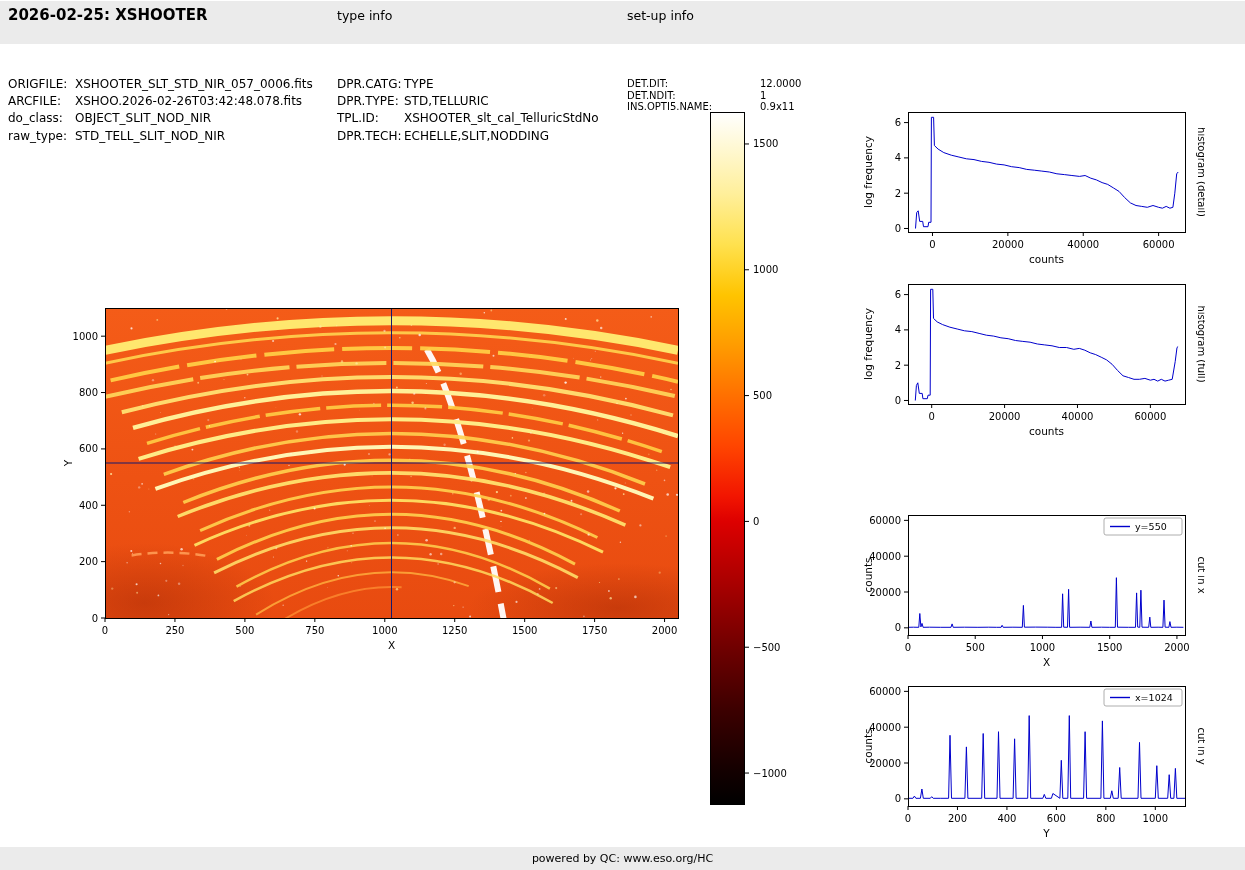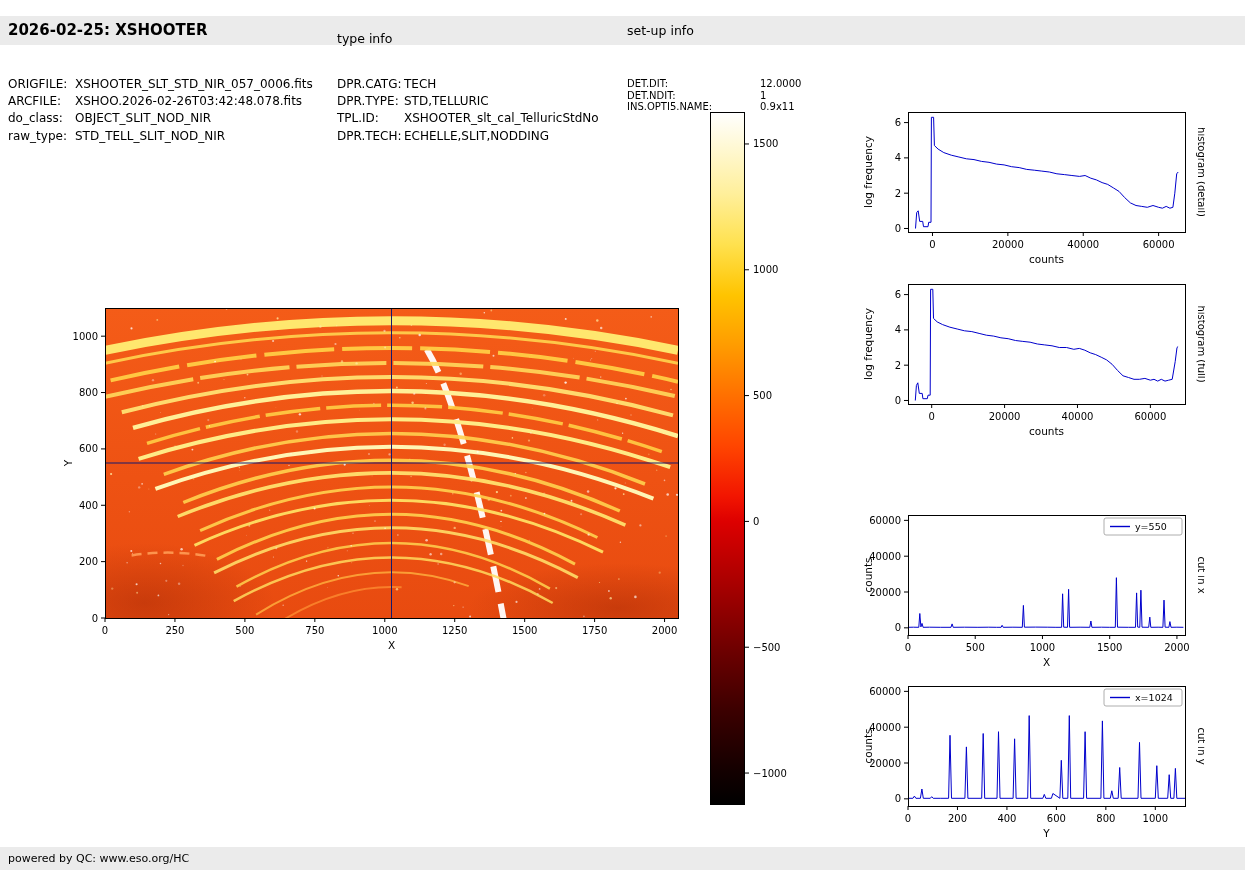--- a/index.html
+++ b/index.html
@@ -1,23 +1,23 @@
 <!DOCTYPE html>
 <html><head>
 <meta charset="utf-8">
 <style>
   *{box-sizing:border-box;}
   body{margin:0;font-family:"DejaVu Sans","Liberation Sans",sans-serif;color:#000;background:#fff;}
   #app{position:relative;width:1245px;height:870px;background:#ffffff;overflow:hidden;}
   .bar{position:absolute;left:0;width:100%;background:#ebebeb;}
-  #topbar{top:16px;height:29px;}
-  #bottombar{top:847px;height:23px;font-size:11px;line-height:23px;display:flex;justify-content:space-between;padding:0 8px;}
+  #topbar{top:1px;height:43px;}
+  #bottombar{top:847px;height:23px;font-size:11px;line-height:23px;display:flex;justify-content:center;padding:0 8px;}
   #title{position:absolute;left:8px;top:0;line-height:29px;font-size:15px;font-weight:700;}
   .hlabel{position:absolute;top:0;line-height:29px;font-size:12.5px;}
-  #type-info{left:337px;margin-top:8px;}
+  #type-info{left:337px;}
   #setup-info{left:627px;}
   .mblock{position:absolute;font-size:12px;white-space:nowrap;margin-top:43px;}
   #meta-left{left:8px;top:33px;line-height:17.2px;}
   #meta-mid{left:337px;top:33px;line-height:17.2px;}
   #meta-left .ml,#meta-mid .ml{display:inline-block;width:67px;}
   #meta-right{left:627px;top:35px;font-size:10px;line-height:11.6px;}
   #meta-right .ml{display:inline-block;width:133px;}
   .chart{position:absolute;}
   #chart-main{left:60px;top:300px;width:630px;height:358px;}
   #chart-colorbar{left:710px;top:112px;width:85px;height:693px;}
@@ -39,21 +39,21 @@
   </div>
 
   <div id="meta-left" class="mblock">
     <div><span class="ml">ORIGFILE:</span><span>XSHOOTER_SLT_STD_NIR_057_0006.fits</span></div>
     <div><span class="ml">ARCFILE:</span><span>XSHOO.2026-02-26T03:42:48.078.fits</span></div>
     <div><span class="ml">do_class:</span><span>OBJECT_SLIT_NOD_NIR</span></div>
     <div><span class="ml">raw_type:</span><span>STD_TELL_SLIT_NOD_NIR</span></div>
   </div>
 
   <div id="meta-mid" class="mblock">
-    <div><span class="ml">DPR.CATG:</span><span>TECH</span></div>
+    <div><span class="ml">DPR.CATG:</span><span>TYPE</span></div>
     <div><span class="ml">DPR.TYPE:</span><span>STD,TELLURIC</span></div>
     <div><span class="ml">TPL.ID:</span><span>XSHOOTER_slt_cal_TelluricStdNo</span></div>
     <div><span class="ml">DPR.TECH:</span><span>ECHELLE,SLIT,NODDING</span></div>
   </div>
 
   <div id="meta-right" class="mblock">
     <div><span class="ml">DET.DIT:</span><span>12.0000</span></div>
     <div><span class="ml">DET.NDIT:</span><span>1</span></div>
     <div><span class="ml">INS.OPTI5.NAME:</span><span>0.9x11</span></div>
   </div>

